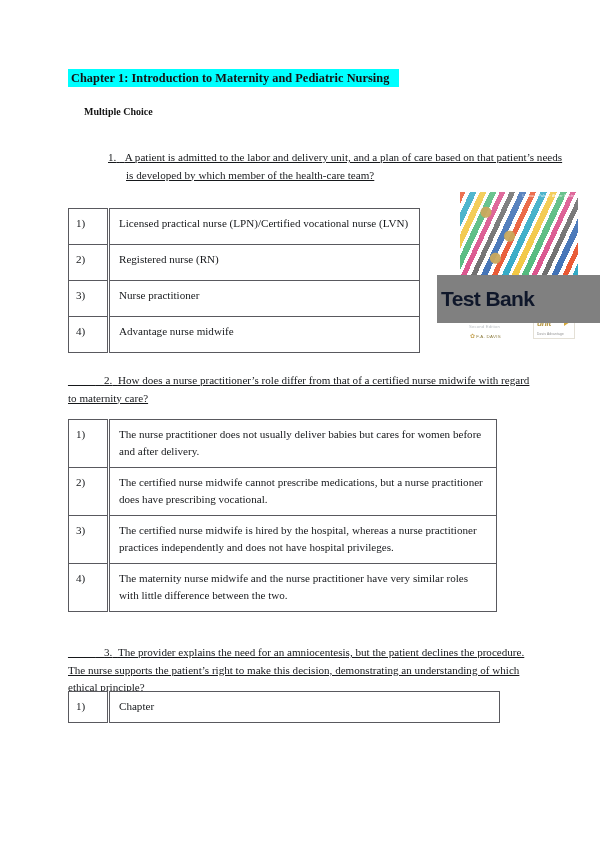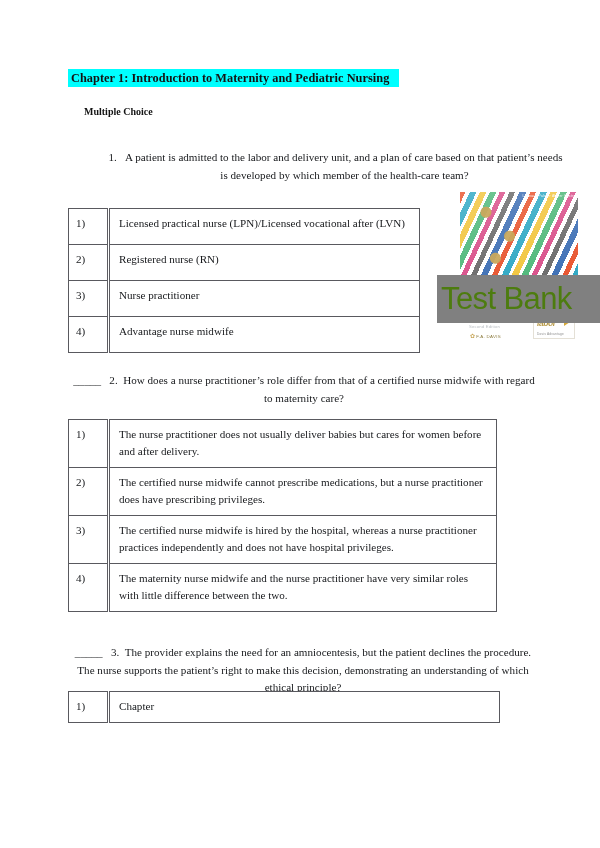--- a/index.html
+++ b/index.html
@@ -52,21 +52,22 @@
     color: #141414;
     margin-left: 14px;
   }
 
   
   .question {
     position: absolute;
     font-size: 11.1px;
     line-height: 17.5px;
     color: #16181b;
-    text-align: center;
+    text-align: left;
+    text-decoration: underline;
   }
   .q1 {
     left: 108px;
     top: 149px;
     width: 437px;
     text-indent: -18px;
     padding-left: 18px;
   }
   .q1 .qnum { }
 
@@ -271,24 +272,24 @@
     top: 275px;
     width: 163px;
     height: 48px;
     background: #808080;
   }
   .watermark-text {
     position: absolute;
     left: 441px;
     top: 282px;
     font-family: "Liberation Sans", sans-serif;
-    font-size: 31px;
+    font-size: 21px;
     line-height: 34px;
-    font-weight: normal;
-    color: #4d7c0f;
+    font-weight: bold;
+    color: #0f172a;
     letter-spacing: -0.6px;
     white-space: nowrap;
   }
 </style>
 </head>
 <body>
 
 <div class="page">
 
   <div class="chapter-heading-wrap">
@@ -299,21 +300,21 @@
 
   <div class="question q1">
     <span class="qnum">1.</span>
     <span class="q-lead">&nbsp;&nbsp;</span><span>A patient is admitted to the labor and delivery unit, and a plan of care based on that patient’s needs is developed by which member of the health-care team?</span>
   </div>
 
   <table class="answers" id="table-q1">
     <tbody>
       <tr>
         <td class="numcell">1)</td>
-        <td class="textcell">Licensed practical nurse (LPN)/Licensed vocational after (LVN)</td>
+        <td class="textcell">Licensed practical nurse (LPN)/Certified vocational nurse (LVN)</td>
       </tr>
       <tr>
         <td class="numcell">2)</td>
         <td class="textcell">Registered nurse (RN)</td>
       </tr>
       <tr>
         <td class="numcell">3)</td>
         <td class="textcell">Nurse practitioner</td>
       </tr>
       <tr>
@@ -328,21 +329,21 @@
   </div>
 
   <table class="answers" id="table-q2">
     <tbody>
       <tr>
         <td class="numcell">1)</td>
         <td class="textcell">The nurse practitioner does not usually deliver babies but cares for women before and after delivery.</td>
       </tr>
       <tr>
         <td class="numcell">2)</td>
-        <td class="textcell">The certified nurse midwife cannot prescribe medications, but a nurse practitioner does have prescribing privileges.</td>
+        <td class="textcell">The certified nurse midwife cannot prescribe medications, but a nurse practitioner does have prescribing vocational.</td>
       </tr>
       <tr>
         <td class="numcell">3)</td>
         <td class="textcell">The certified nurse midwife is hired by the hospital, whereas a nurse practitioner practices independently and does not have hospital privileges.</td>
       </tr>
       <tr>
         <td class="numcell">4)</td>
         <td class="textcell">The maternity nurse midwife and the nurse practitioner have very similar roles with little difference between the two.</td>
       </tr>
     </tbody>
@@ -365,21 +366,21 @@
     <div class="cover-art">
       <div class="cover-photo"></div>
       <div class="cover-lower"></div>
       <div class="cover-authors">Leonard·Palmer    Alden·Coats</div>
       <div class="cover-title">Safe Maternity and Pediatric Nursing Care</div>
       <div class="cover-edition">Second Edition</div>
       <div class="cover-publisher">
         <span class="leaf">✿</span><span>F.A. DAVIS</span>
       </div>
       <div class="cover-badge">
-        <span class="edge-word">labor</span>
+        <span class="edge-word">unit</span>
         <span class="edge-arrow"></span>
         <span class="edge-sub">Davis Advantage</span>
       </div>
     </div>
   </div>
 
   <div class="watermark-band"></div>
   <div class="watermark-text">Test Bank</div>
 
 </div>

